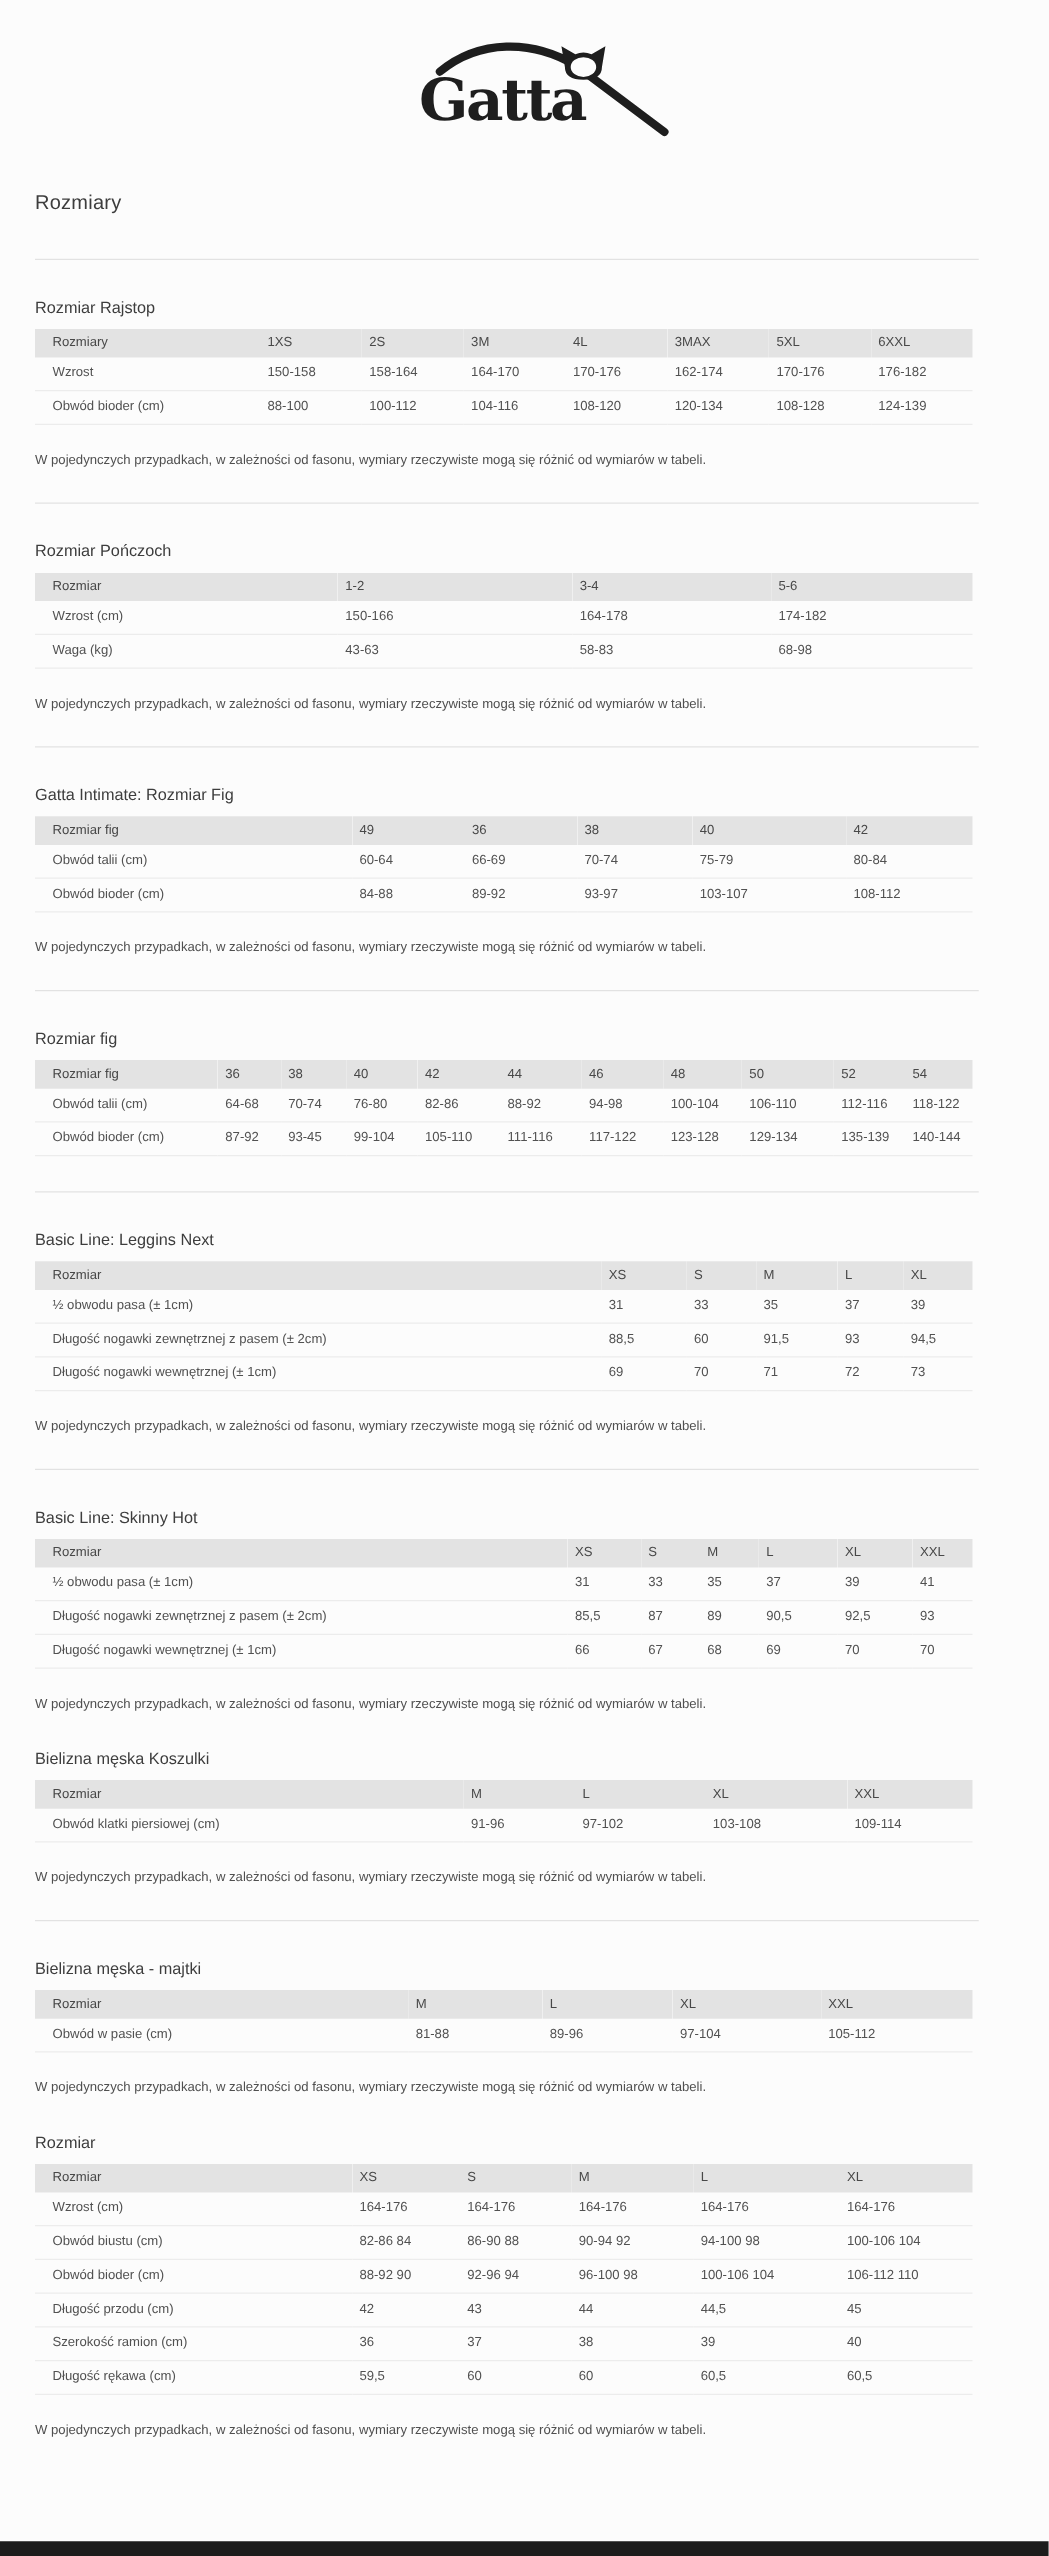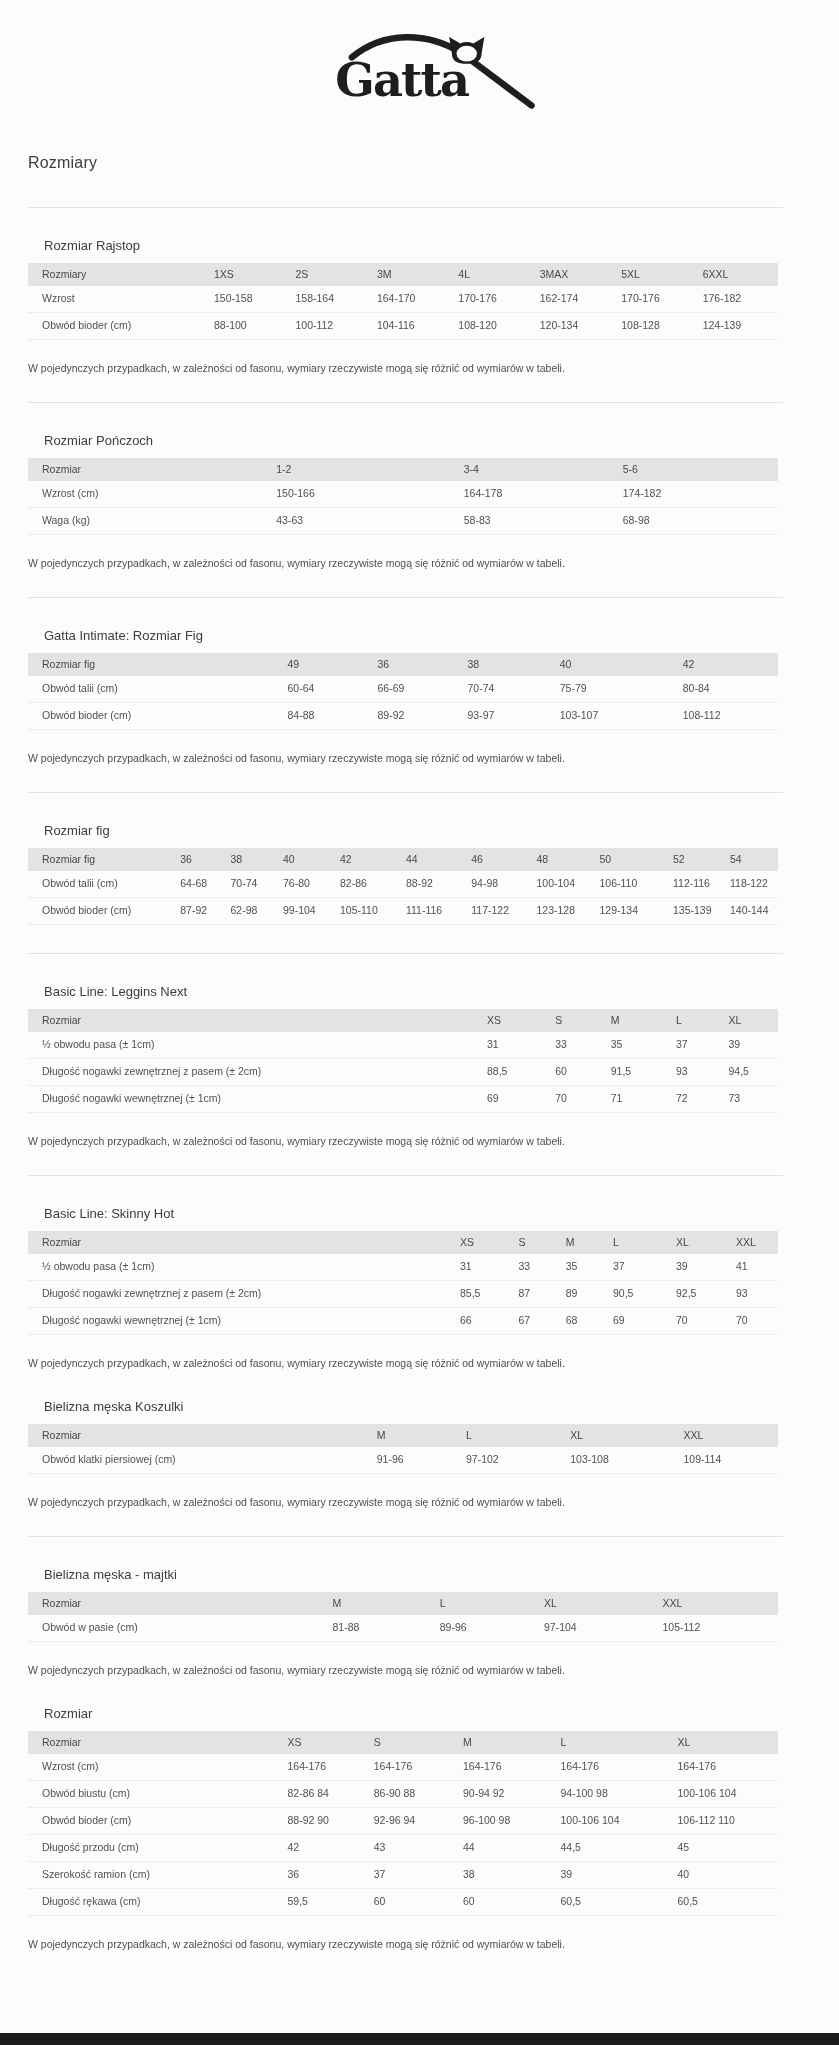--- a/index.html
+++ b/index.html
@@ -27,21 +27,21 @@
     border: none;
     border-top: 1px solid #e2e2e2;
     margin: 28px 0 0 0;
     width: 755px;
   }
   hr.divider.first { margin-top: 35px; }
   .section-title {
     font-size: 13px;
     font-weight: 400;
     color: #3d3d3d;
-    margin: 30px 0 10px 16px;
+    margin: 30px 0 10px 0;
   }
   table.size-table {
     border-collapse: collapse;
     width: 750px;
     table-layout: fixed;
     font-size: 10.5px;
     line-height: 13px;
   }
   table.size-table thead th {
     background: #e3e3e3;
@@ -264,21 +264,21 @@
               <td>88-92</td>
               <td>94-98</td>
               <td>100-104</td>
               <td>106-110</td>
               <td>112-116</td>
               <td>118-122</td>
             </tr>
             <tr>
               <td>Obwód bioder (cm)</td>
               <td>87-92</td>
-              <td>62-98</td>
+              <td>93-45</td>
               <td>99-104</td>
               <td>105-110</td>
               <td>111-116</td>
               <td>117-122</td>
               <td>123-128</td>
               <td>129-134</td>
               <td>135-139</td>
               <td>140-144</td>
             </tr>
           </tbody>

